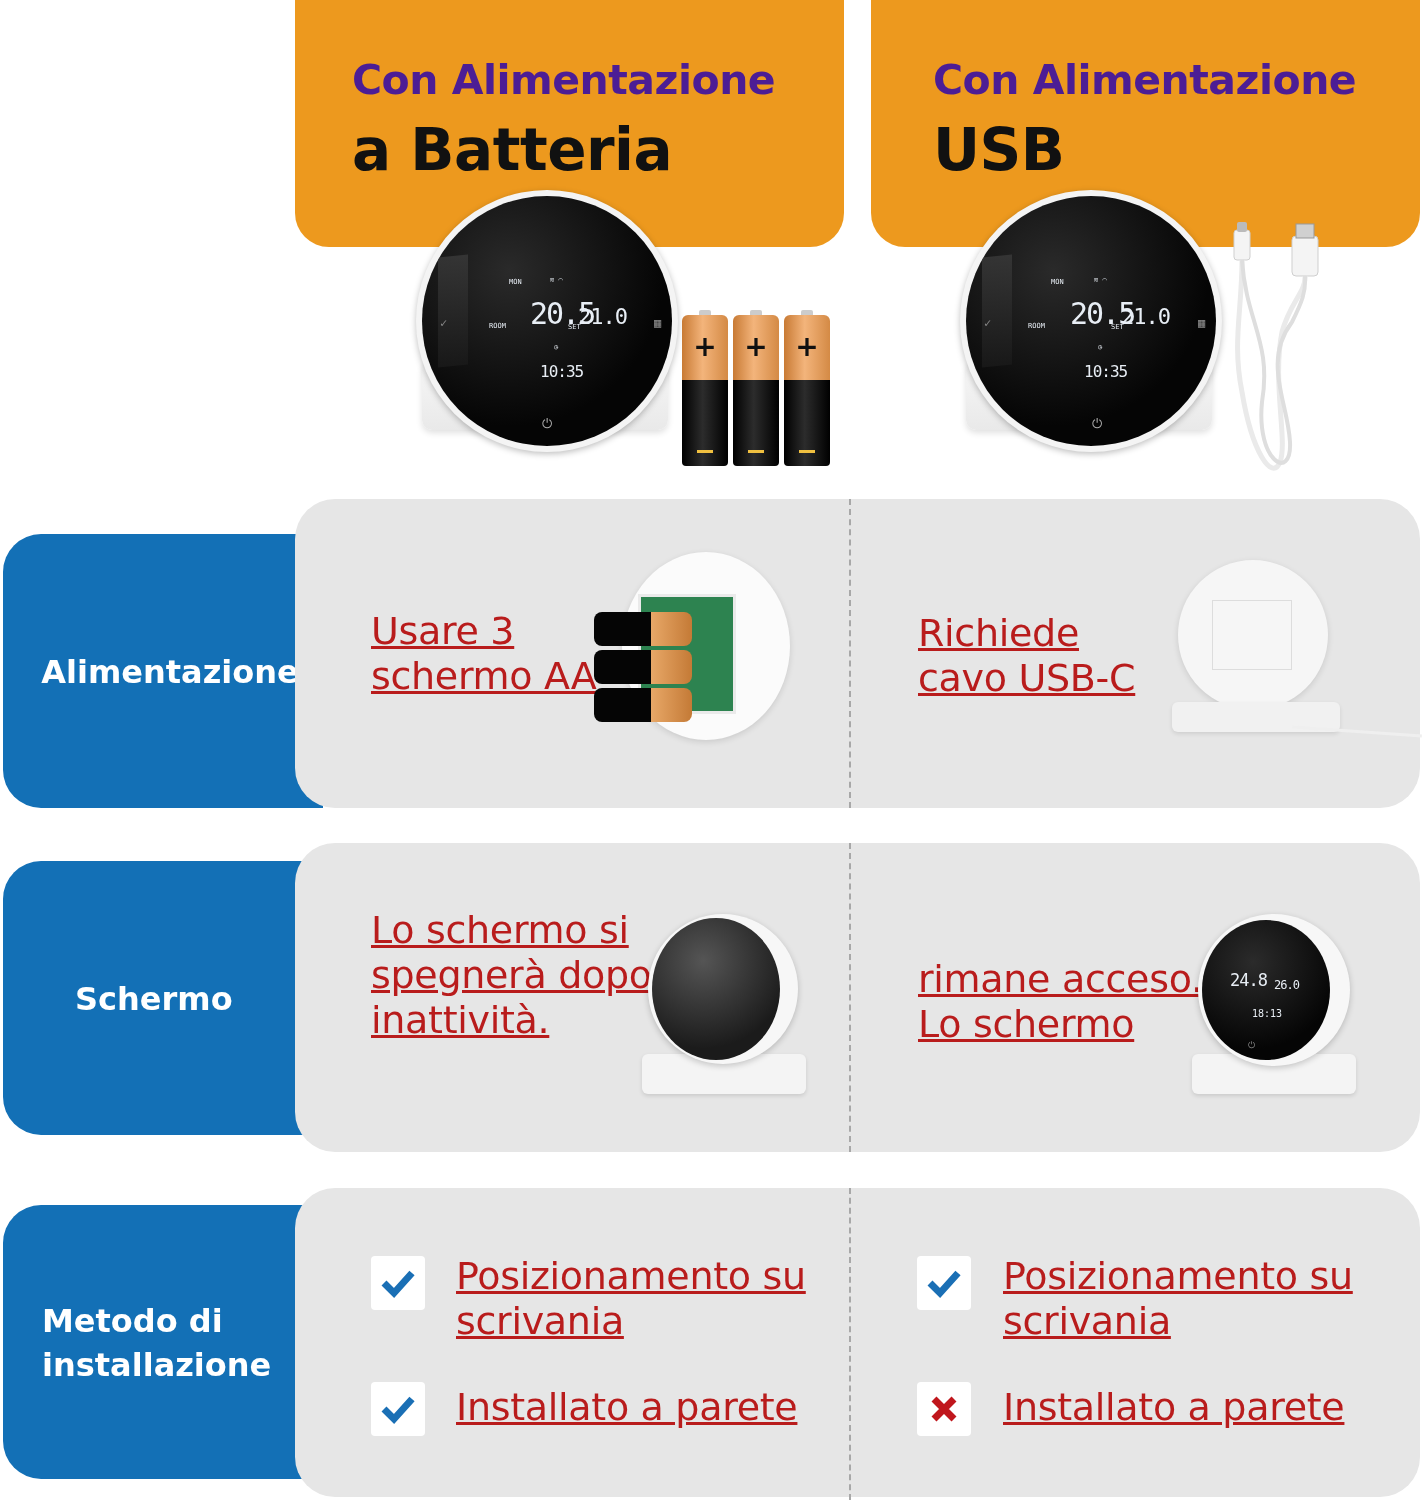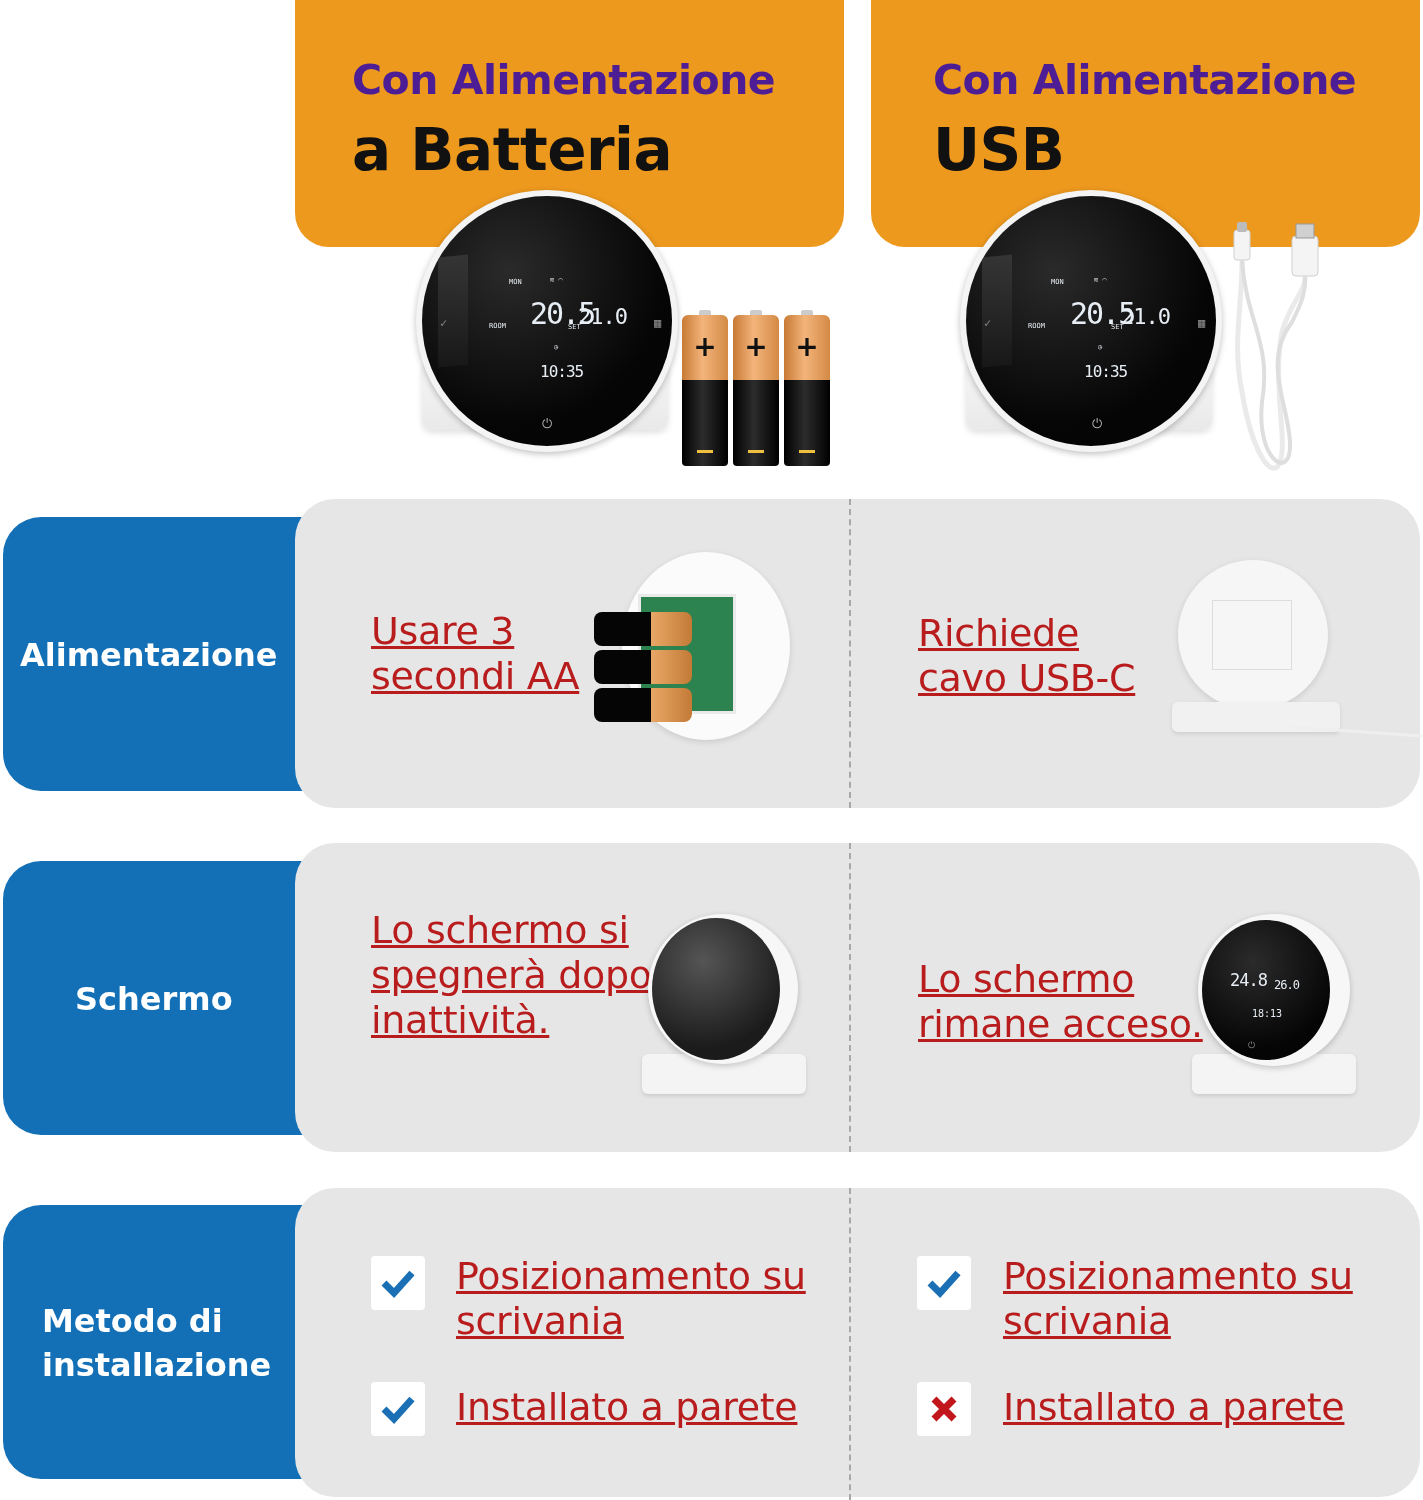--- a/index.html
+++ b/index.html
@@ -125,29 +125,29 @@
 
 <svg class="cable" viewBox="0 0 96 270">
   <rect x="2" y="8" width="16" height="30" rx="3" fill="#f4f4f4" stroke="#cfcfcf"></rect>
   <rect x="5" y="0" width="10" height="10" rx="2" fill="#bbb"></rect>
   <rect x="60" y="14" width="26" height="40" rx="4" fill="#f4f4f4" stroke="#cfcfcf"></rect>
   <rect x="64" y="2" width="18" height="14" fill="#d0d0d0" stroke="#999"></rect>
   <path d="M10 38 C 10 90, 0 120, 10 170 C 20 230, 40 260, 48 240 C 56 220, 40 160, 50 110 C 58 80, 74 70, 73 54" fill="none" stroke="#eaeaea" stroke-width="5"></path>
   <path d="M10 38 C 14 100, 40 120, 30 180 C 24 240, 60 260, 58 220 C 56 180, 30 140, 60 100 C 70 80, 74 70, 73 54" fill="none" stroke="#dedede" stroke-width="4"></path>
 </svg>
 
-<div class="row-tab" style="top:517px; height:274px;">
+<div class="row-tab" style="top:534px; height:274px;text-align:center;">
   <div class="lbl" style="top:116px; left:17px;">Alimentazione</div>
 </div>
 <div class="row-panel" style="top:499px; height:309px;"></div>
 <div class="divider" style="top:499px; height:309px;"></div>
 
 <div class="cell-text" style="left:371px; top:609px;">
   <div>Usare 3</div>
-  <div>secondi AA</div>
+  <div>schermo AA</div>
 </div>
 
 <div class="mini-dev" style="left:592px; top:552px; width:200px; height:190px;">
   <div style="position:absolute; left:30px; top:0; width:168px; height:188px; border-radius:50%; background:#fbfbfb; box-shadow:0 2px 6px rgba(0,0,0,0.12);"></div>
   <div style="position:absolute; left:46px; top:42px; width:98px; height:120px; background:#2d8350; border:3px solid #eaeaea;"></div>
   <div style="position:absolute; left:2px; top:60px; width:98px; height:34px; background:linear-gradient(90deg,#050505 58%,#e8a868 58%,#c47a36); border-radius:8px;"></div>
   <div style="position:absolute; left:2px; top:98px; width:98px; height:34px; background:linear-gradient(90deg,#050505 58%,#e8a868 58%,#c47a36); border-radius:8px;"></div>
   <div style="position:absolute; left:2px; top:136px; width:98px; height:34px; background:linear-gradient(90deg,#050505 58%,#e8a868 58%,#c47a36); border-radius:8px;"></div>
 </div>
 
@@ -174,22 +174,22 @@
   <div>spegnerà dopo</div>
   <div>inattività.</div>
 </div>
 <div class="mini-dev" style="left:640px; top:914px; width:170px; height:185px;">
   <div style="position:absolute; left:2px; top:140px; width:164px; height:40px; background:#f4f4f4; border-radius:6px; box-shadow:0 2px 4px rgba(0,0,0,0.12);"></div>
   <div style="position:absolute; left:8px; top:0; width:150px; height:150px; border-radius:50%; background:#f7f7f7; box-shadow:0 2px 6px rgba(0,0,0,0.2);"></div>
   <div style="position:absolute; left:12px; top:4px; width:128px; height:142px; border-radius:50%; background:radial-gradient(circle at 40% 30%, #555, #1b1b1b 70%);"></div>
 </div>
 
 <div class="cell-text" style="left:918px; top:957px;">
+  <div>rimane acceso.</div>
   <div>Lo schermo</div>
-  <div>rimane acceso.</div>
 </div>
 <div class="mini-dev" style="left:1190px; top:914px; width:170px; height:185px;">
   <div style="position:absolute; left:2px; top:140px; width:164px; height:40px; background:#f4f4f4; border-radius:6px; box-shadow:0 2px 4px rgba(0,0,0,0.12);"></div>
   <div style="position:absolute; left:8px; top:0; width:152px; height:152px; border-radius:50%; background:#f7f7f7; box-shadow:0 2px 6px rgba(0,0,0,0.2);"></div>
   <div style="position:absolute; left:12px; top:6px; width:128px; height:140px; border-radius:50%; background:radial-gradient(circle at 40% 30%, #2b2b2b, #050505 70%);"></div>
   <div class="lcd" style="left:40px; top:56px; font-size:17px; letter-spacing:-1px;">24.8</div>
   <div class="lcd" style="left:84px; top:64px; font-size:12px; letter-spacing:-1px;">26.0</div>
   <div class="lcd" style="left:62px; top:94px; font-size:10px;">18:13</div>
   <div class="lcd" style="left:58px; top:126px; font-size:9px; color:#888;">⏻</div>
 </div>

